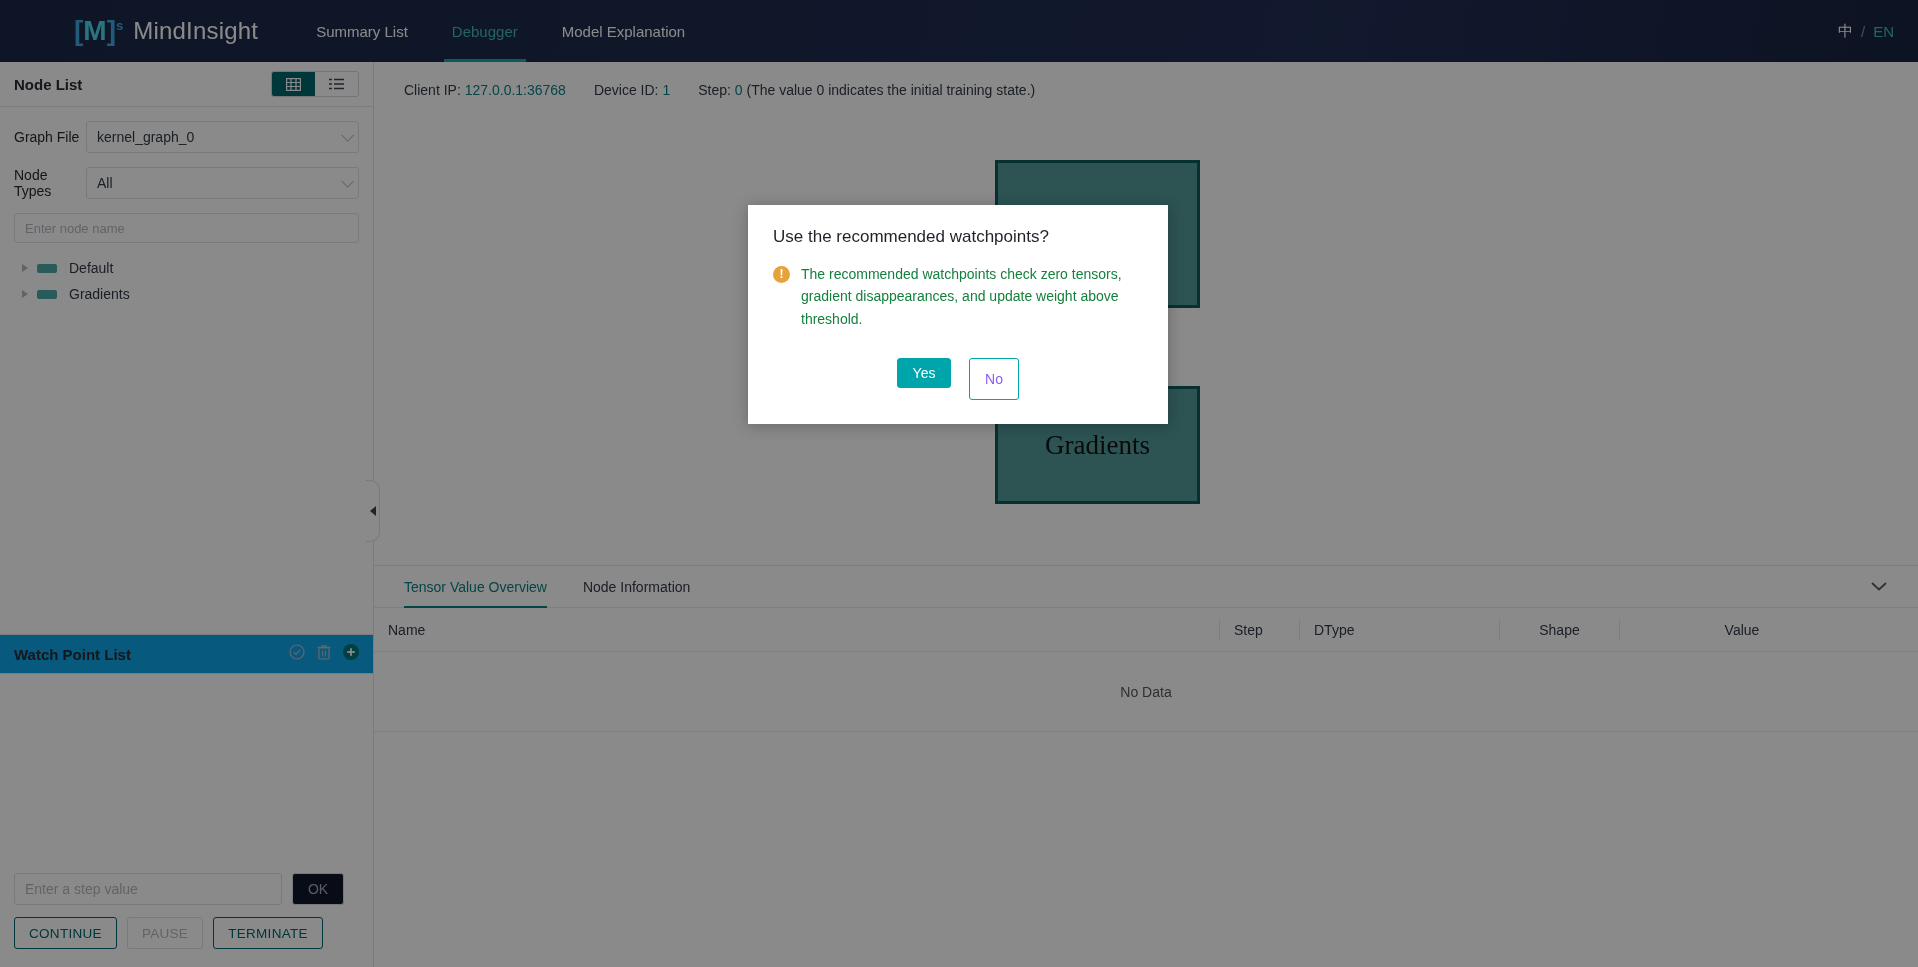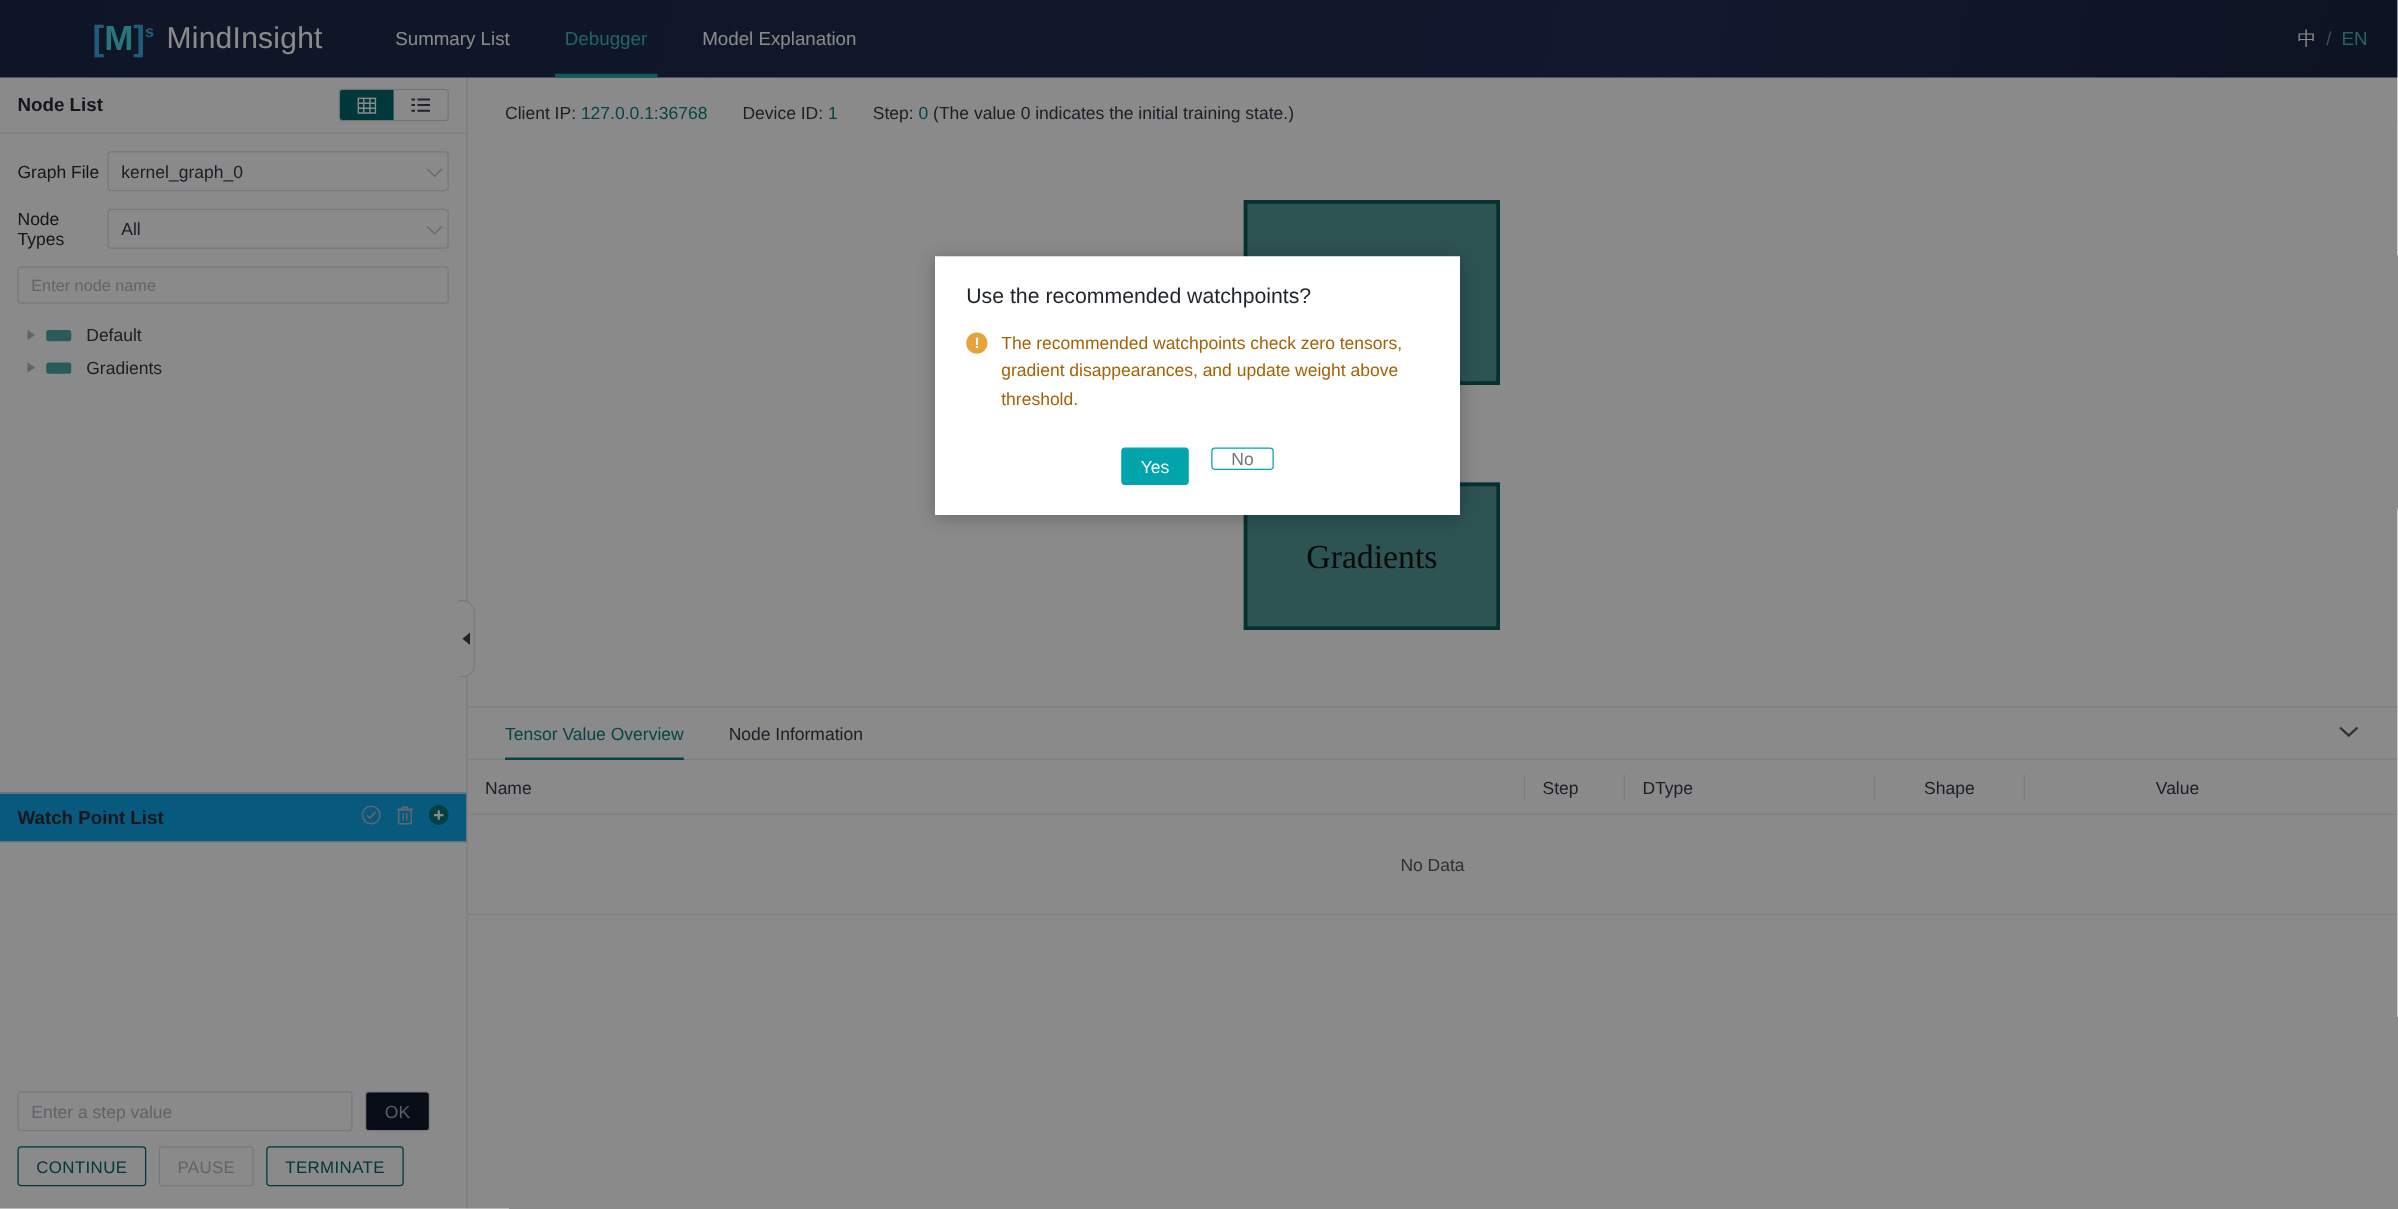--- a/index.html
+++ b/index.html
@@ -249,31 +249,31 @@
   }
   .modal-title {
     font-size: 17px; color: #1f2329; margin-bottom: 16px; font-weight: 400;
   }
   .modal-body { display: flex; align-items: flex-start; }
   .warn-icon {
     width: 17px; height: 17px; border-radius: 50%; background: #e6a23c;
     color: #fff; font-size: 12px; font-weight: 700; line-height: 17px;
     text-align: center; flex: none; margin-top: 3px; margin-right: 11px;
   }
-  .modal-msg { font-size: 14px; color: #a16207; line-height: 1.6; }
+  .modal-msg { font-size: 14px; color: #15803d; line-height: 1.6; }
   .modal-actions {
     display: flex; justify-content: center; gap: 18px; margin-top: 28px;
   }
   .btn-yes {
     min-width: 54px; height: 30px; background: #00a5ab; color: #ffffff;
     border: 1px solid #00a5ab; border-radius: 3px; font-size: 14px;
     display: flex; align-items: center; justify-content: center; cursor: pointer;
   }
   .btn-no {
-    min-width: 50px; height: 18px; background: #ffffff; color: #737373;
+    min-width: 50px; height: 42px; background: #ffffff; color: #8b5cf6;
     border: 1px solid #00a5ab; border-radius: 3px; font-size: 14px;
     display: flex; align-items: center; justify-content: center; cursor: pointer;
   }
 </style>
 </head>
 <body>
 
 <div id="app">
 
   <div class="header">

